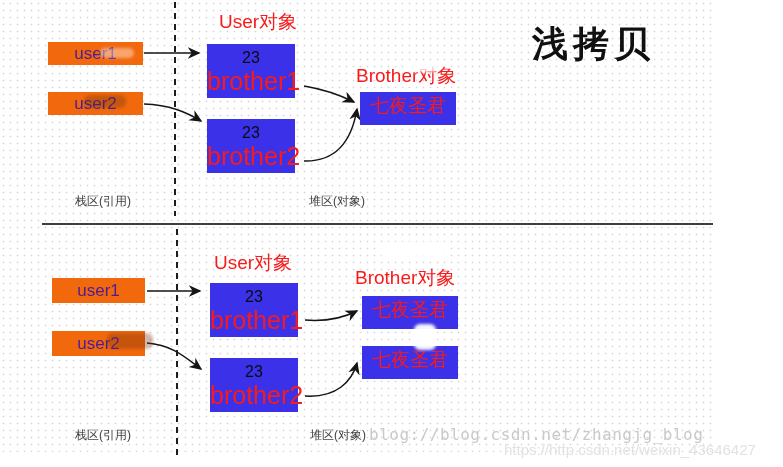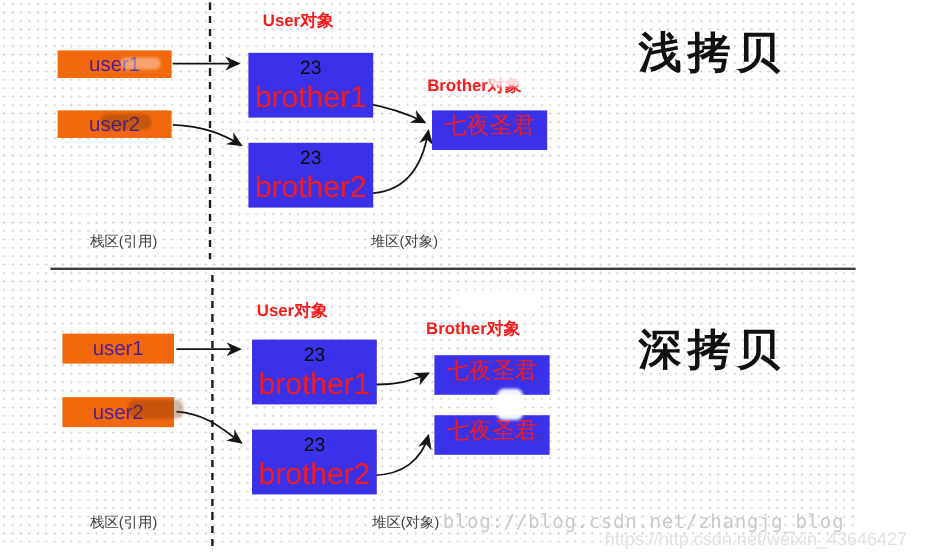--- a/index.html
+++ b/index.html
@@ -18,34 +18,34 @@
   
   .dash{position:absolute; width:2px;
     background:repeating-linear-gradient(to bottom,#1c1c1c 0 6px,transparent 6px 11px);}
   #dash-shallow{left:174px; top:2px; height:214px;}
   #dash-deep{left:176px; top:229px; height:228px;}
   
   .sec-title{position:absolute; font-size:36px; font-weight:bold; color:#101010; letter-spacing:5px; white-space:nowrap;margin-left:16px;}
   #title-shallow{left:516px; top:20px;}
   #title-deep{left:516px; top:267px;}
   
-  .obj-label{position:absolute; color:var(--red); font-size:14px; font-weight:700; white-space:nowrap;text-align:right;}
+  .obj-label{position:absolute; color:var(--red); font-size:19px; font-weight:400; white-space:nowrap;text-align:right;}
   #userlbl-s{left:219px; top:9px;}
   #brolbl-s{left:356px; top:63px;}
   #userlbl-d{left:214px; top:250px;}
   #brolbl-d{left:355px; top:265px;}
   
   .ref-box{position:absolute; width:95px; height:23px; background:var(--orange);
     color:#4c1d95; font-size:17px; line-height:23px; text-align:center;}
   #ref-s1{left:48px; top:42px;}
   #ref-s2{left:48px; top:92px;}
   #ref-d1{left:52px; top:278px; width:93px; height:25px; line-height:25px;}
   #ref-d2{left:52px; top:331px; width:93px; height:25px; line-height:25px;}
   
-  .user-box{position:absolute; width:104px; height:54px; background:var(--blue); text-align:center;}
+  .user-box{position:absolute; width:88px; height:54px; background:var(--blue); text-align:center;}
   .user-box .age{color:#0c0c0c; font-size:16px; line-height:21px; padding-top:3px;}
   .user-box .field{color:var(--red); font-size:25px; line-height:27px;}
   #ub-s1{left:207px; top:44px;}
   #ub-s2{left:207px; top:119px;}
   #ub-d1{left:210px; top:283px;}
   #ub-d2{left:210px; top:358px;}
   
   .bro-box{position:absolute; width:96px; height:33px; background:var(--blue);
     color:var(--red); font-size:19px; line-height:27px; text-align:center; white-space:nowrap;}
   #bb-s1{left:360px; top:92px;}
@@ -112,21 +112,20 @@
   <div id="ub-s2" class="user-box">
     <div class="age">23</div>
     <div class="field">brother2</div>
   </div>
 
   <div id="bb-s1" class="bro-box">七夜圣君</div>
 
   <div id="zs-s" class="zone-label">栈区(引用)</div>
   <div id="zh-s" class="zone-label">堆区(对象)</div>
 
-  <div id="title-deep" class="sec-title">深拷贝</div>
   <div id="userlbl-d" class="obj-label">User对象</div>
   <div id="brolbl-d" class="obj-label">Brother对象</div>
 
   <div id="ref-d1" class="ref-box">user1</div>
   <div id="ref-d2" class="ref-box">user2</div>
 
   <div id="ub-d1" class="user-box">
     <div class="age">23</div>
     <div class="field">brother1</div>
   </div>

